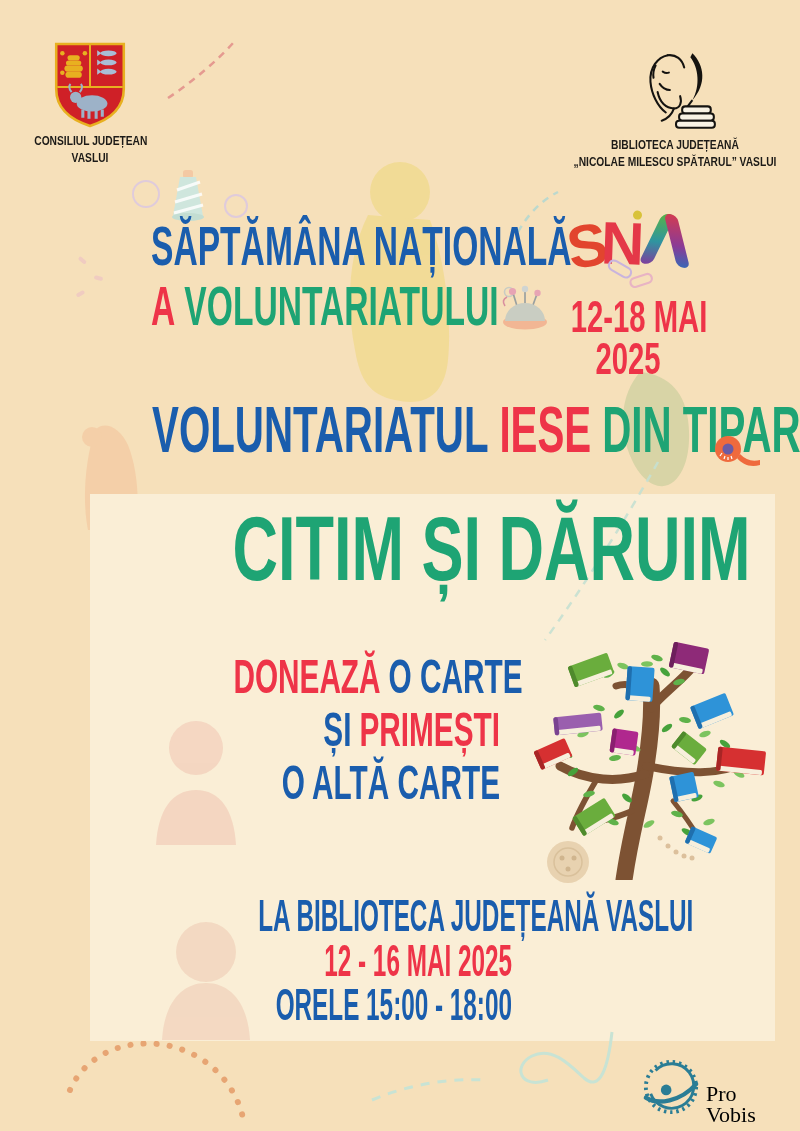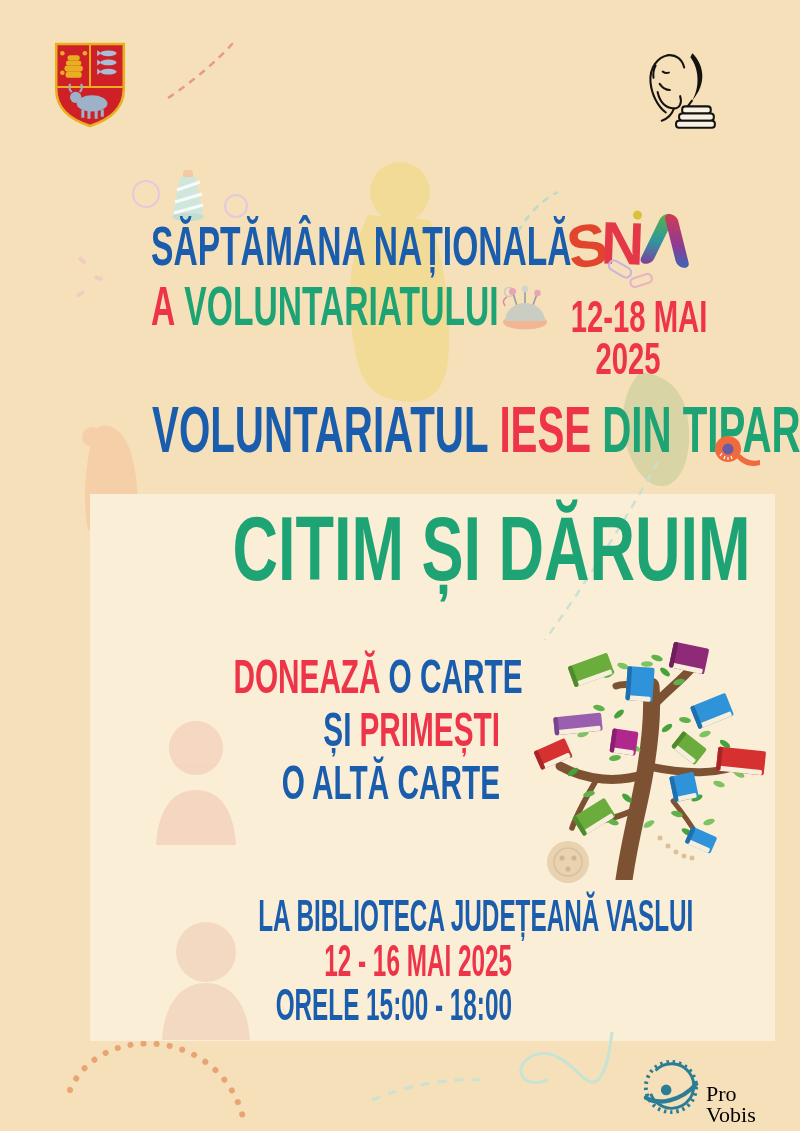--- a/index.html
+++ b/index.html
@@ -163,20 +163,24 @@
         <circle cx="21" cy="54" r="5.5" fill="#9db2c8"></circle>
         <path d="M17,49 q-4,-5 -1,-8 M25,49 q4,-5 1,-8" stroke="#9db2c8" stroke-width="2" fill="none"></path>
         <g stroke="#9db2c8" stroke-width="3">
             <line x1="28" y1="66" x2="28" y2="74"></line>
             <line x1="34" y1="67" x2="34" y2="75"></line>
             <line x1="41" y1="67" x2="41" y2="75"></line>
             <line x1="47" y1="66" x2="47" y2="73"></line>
           </g>
       </g>
     </svg>
+    <div class="logo-caption">
+      <span class="cond-c">CONSILIUL JUDEȚEAN</span>
+      <span class="cond-c">VASLUI</span>
+    </div>
   </div>
 
   <div class="abs logo-block center" style="left:550px;top:48px;width:250px;">
     <svg width="92" height="84" viewBox="0 0 90 80" style="display:block;margin:0 auto;">
       <g fill="none" stroke="#151310" stroke-width="2" stroke-linecap="round">
         <path d="M38,6 C28,8 20,18 21,32 C22,44 28,56 36,62"></path>
         <path d="M38,6 C46,5 52,10 54,18"></path>
         <path d="M33,22 q3,2 6,1"></path>
         <path d="M30,34 q4,6 10,6"></path>
         <path d="M28,42 C30,52 36,58 44,58 C50,58 52,52 50,46"></path>
@@ -184,20 +188,24 @@
         <path d="M26,16 q-3,6 -2,12"></path>
       </g>
       <path d="M62,4 C74,16 76,34 62,50 C70,36 68,18 60,8 Z" fill="#151310"></path>
       <path d="M62,50 L56,58" stroke="#151310" stroke-width="2"></path>
       <g fill="#f8f2e4" stroke="#151310" stroke-width="2">
         <rect x="52" y="56" width="28" height="7" rx="3"></rect>
         <rect x="49" y="63" width="34" height="7" rx="3"></rect>
         <rect x="46" y="70" width="38" height="7" rx="3"></rect>
       </g>
     </svg>
+    <div class="logo-caption">
+      <span class="cond-c">BIBLIOTECA JUDEȚEANĂ</span>
+      <span class="cond-c">„NICOLAE MILESCU SPĂTARUL” VASLUI</span>
+    </div>
   </div>
 
   <div class="abs z3 center" id="title-block">
     <div class="line blue">SĂPTĂMÂNA NAȚIONALĂ</div>
     <div class="line"><span class="red">A</span><span class="green sp">VOLUNTARIATULUI</span></div>
   </div>
 
   <div class="abs z3 center" id="snv-block">
     <div class="snv-letters">
       <span class="snv-s">S</span><span class="snv-n-wrap"><span>N</span><i class="snv-dot"></i></span><span class="snv-v"><span class="bar bar-l"></span><span class="bar bar-r"></span><span class="vis-hidden">V</span></span>

